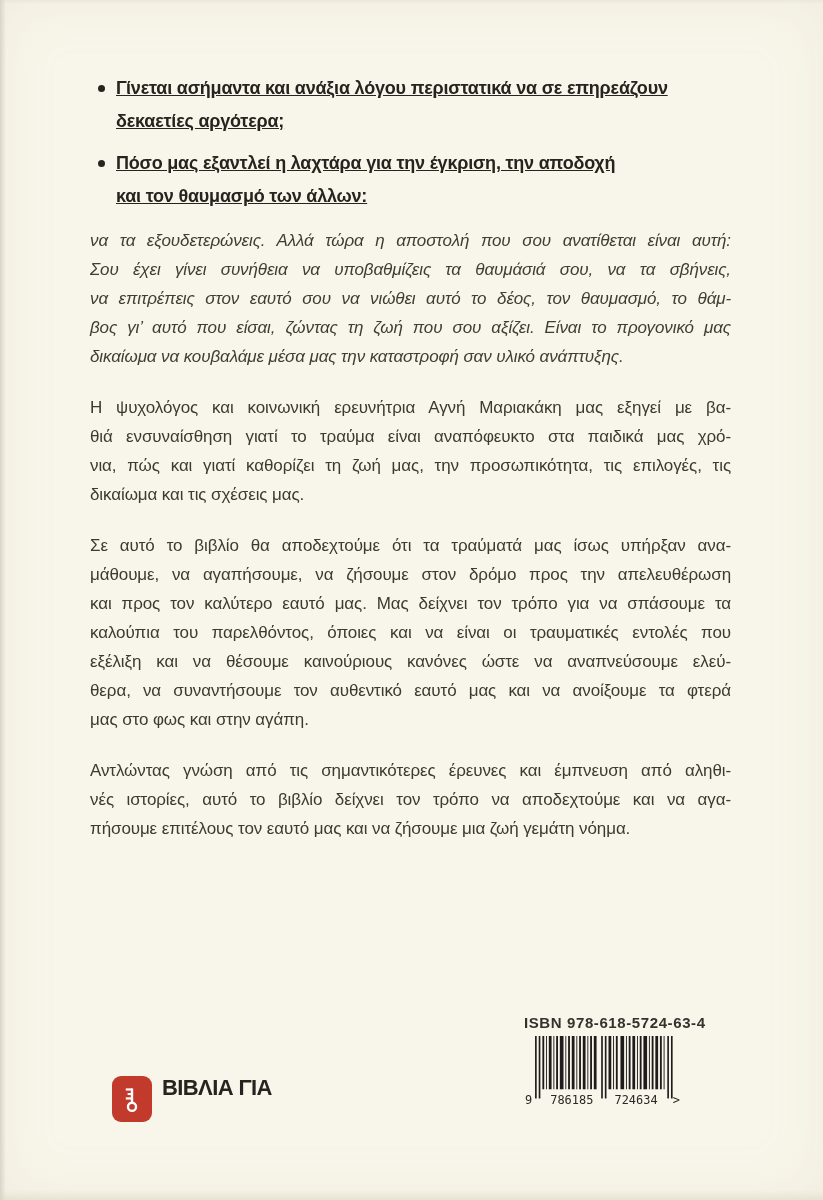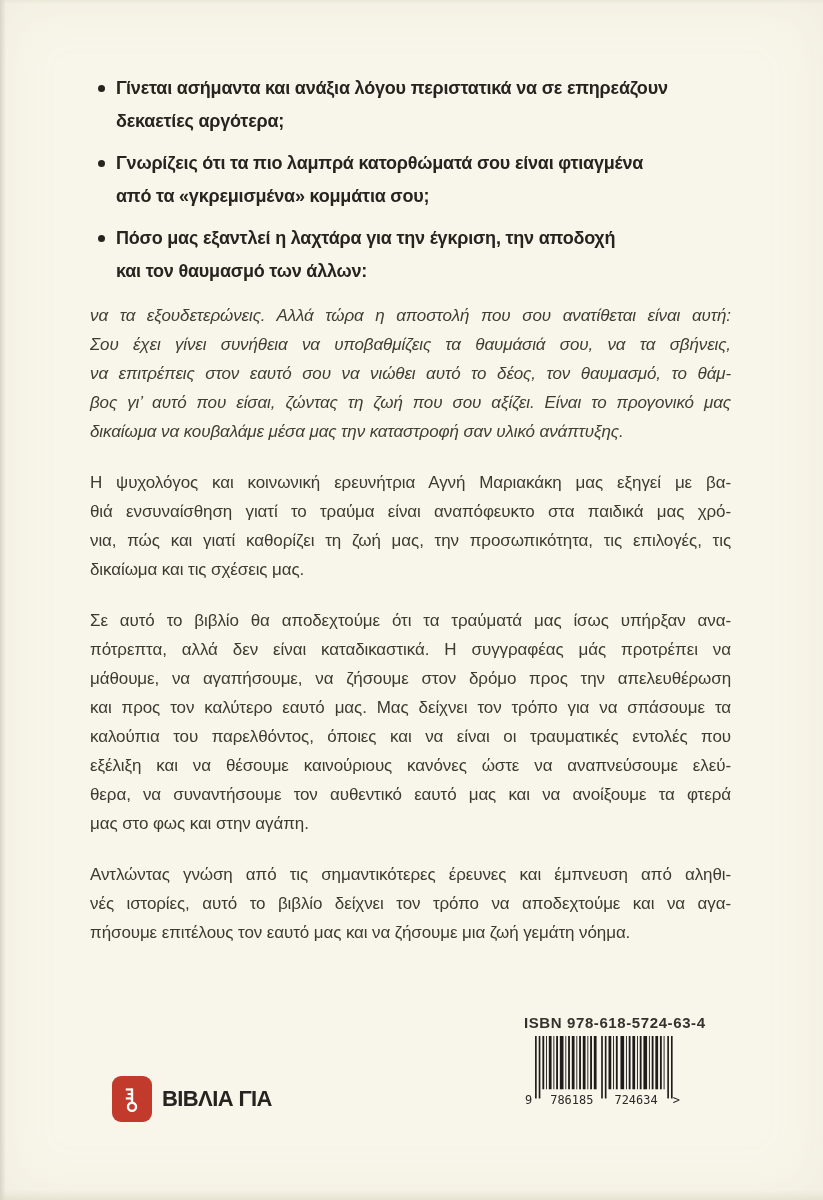--- a/index.html
+++ b/index.html
@@ -23,20 +23,21 @@
     position:absolute;
     left:90px; right:92px; top:0;
     padding-top:72px;
   }
   
   .bullets{list-style:none;margin:0 0 13px 0;padding:0;}
   .bullet{
     display:flex;
     margin:0 0 9px 8px;
     color:#26241f;
+    text-decoration:underline;
   }
   .dot{
     flex:0 0 auto;
     width:7px;height:7px;border-radius:50%;
     background:#26241f;
     margin:13px 11px 0 0;
   }
   .btext{
     font-weight:700;
     font-size:18px;
@@ -57,21 +58,20 @@
     text-align:justify;
     text-align-last:justify;
   }
   .para div:last-child{text-align-last:left;}
   .para.italic{font-style:italic;color:#403d35;}
   
   .publisher{
     position:absolute;
     left:112px; top:1076px;
     display:flex;
-    align-items:center;
   }
   .logo-square{
     width:40px;height:46px;
     background:#c23a2c;
     border-radius:9px;
     display:flex;align-items:center;justify-content:center;
     flex:0 0 auto;
   }
   .logo-text{
     margin-left:10px;
@@ -119,27 +119,20 @@
       <li class="bullet">
         <span class="dot"></span>
         <div class="btext">
             <div>Γίνεται ασήμαντα και ανάξια λόγου περιστατικά να σε επηρεάζουν</div>
             <div>δεκαετίες αργότερα;</div>
           </div>
       </li>
       <li class="bullet">
         <span class="dot"></span>
         <div class="btext">
-            <div>Γνωρίζεις ότι τα πιο λαμπρά κατορθώματά σου είναι φτιαγμένα</div>
-            <div>από τα «γκρεμισμένα» κομμάτια σου;</div>
-          </div>
-      </li>
-      <li class="bullet">
-        <span class="dot"></span>
-        <div class="btext">
             <div>Πόσο μας εξαντλεί η λαχτάρα για την έγκριση, την αποδοχή</div>
             <div>και τον θαυμασμό των άλλων:</div>
           </div>
       </li>
     </ul>
 
     <div class="para italic">
         <div>να τα εξουδετερώνεις. Αλλά τώρα η αποστολή που σου ανατίθεται είναι αυτή:</div>
         <div>Σου έχει γίνει συνήθεια να υποβαθμίζεις τα θαυμάσιά σου, να τα σβήνεις,</div>
         <div>να επιτρέπεις στον εαυτό σου να νιώθει αυτό το δέος, τον θαυμασμό, το θάμ-</div>
@@ -147,21 +140,20 @@
         <div>δικαίωμα να κουβαλάμε μέσα μας την καταστροφή σαν υλικό ανάπτυξης.</div>
       </div>
     <div class="para">
         <div>Η ψυχολόγος και κοινωνική ερευνήτρια Αγνή Μαριακάκη μας εξηγεί με βα-</div>
         <div>θιά ενσυναίσθηση γιατί το τραύμα είναι αναπόφευκτο στα παιδικά μας χρό-</div>
         <div>νια, πώς και γιατί καθορίζει τη ζωή μας, την προσωπικότητα, τις επιλογές, τις</div>
         <div>δικαίωμα και τις σχέσεις μας.</div>
       </div>
     <div class="para">
         <div>Σε αυτό το βιβλίο θα αποδεχτούμε ότι τα τραύματά μας ίσως υπήρξαν ανα-</div>
-        <div>πότρεπτα, αλλά δεν είναι καταδικαστικά. Η συγγραφέας μάς προτρέπει να</div>
         <div>μάθουμε, να αγαπήσουμε, να ζήσουμε στον δρόμο προς την απελευθέρωση</div>
         <div>και προς τον καλύτερο εαυτό μας. Μας δείχνει τον τρόπο για να σπάσουμε τα</div>
         <div>καλούπια του παρελθόντος, όποιες και να είναι οι τραυματικές εντολές που</div>
         <div>εξέλιξη και να θέσουμε καινούριους κανόνες ώστε να αναπνεύσουμε ελεύ-</div>
         <div>θερα, να συναντήσουμε τον αυθεντικό εαυτό μας και να ανοίξουμε τα φτερά</div>
         <div>μας στο φως και στην αγάπη.</div>
       </div>
     <div class="para">
         <div>Αντλώντας γνώση από τις σημαντικότερες έρευνες και έμπνευση από αληθι-</div>
         <div>νές ιστορίες, αυτό το βιβλίο δείχνει τον τρόπο να αποδεχτούμε και να αγα-</div>

